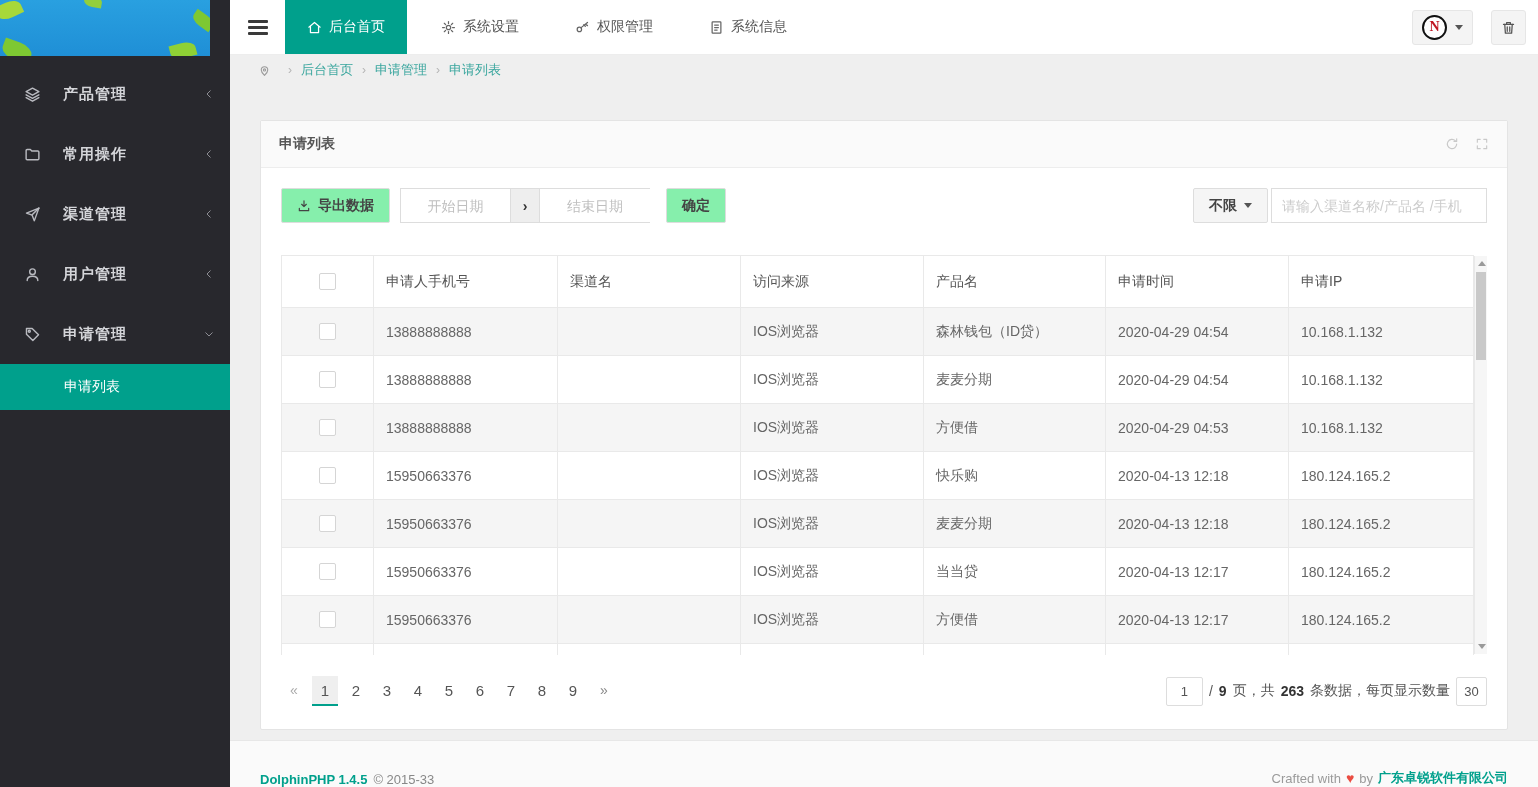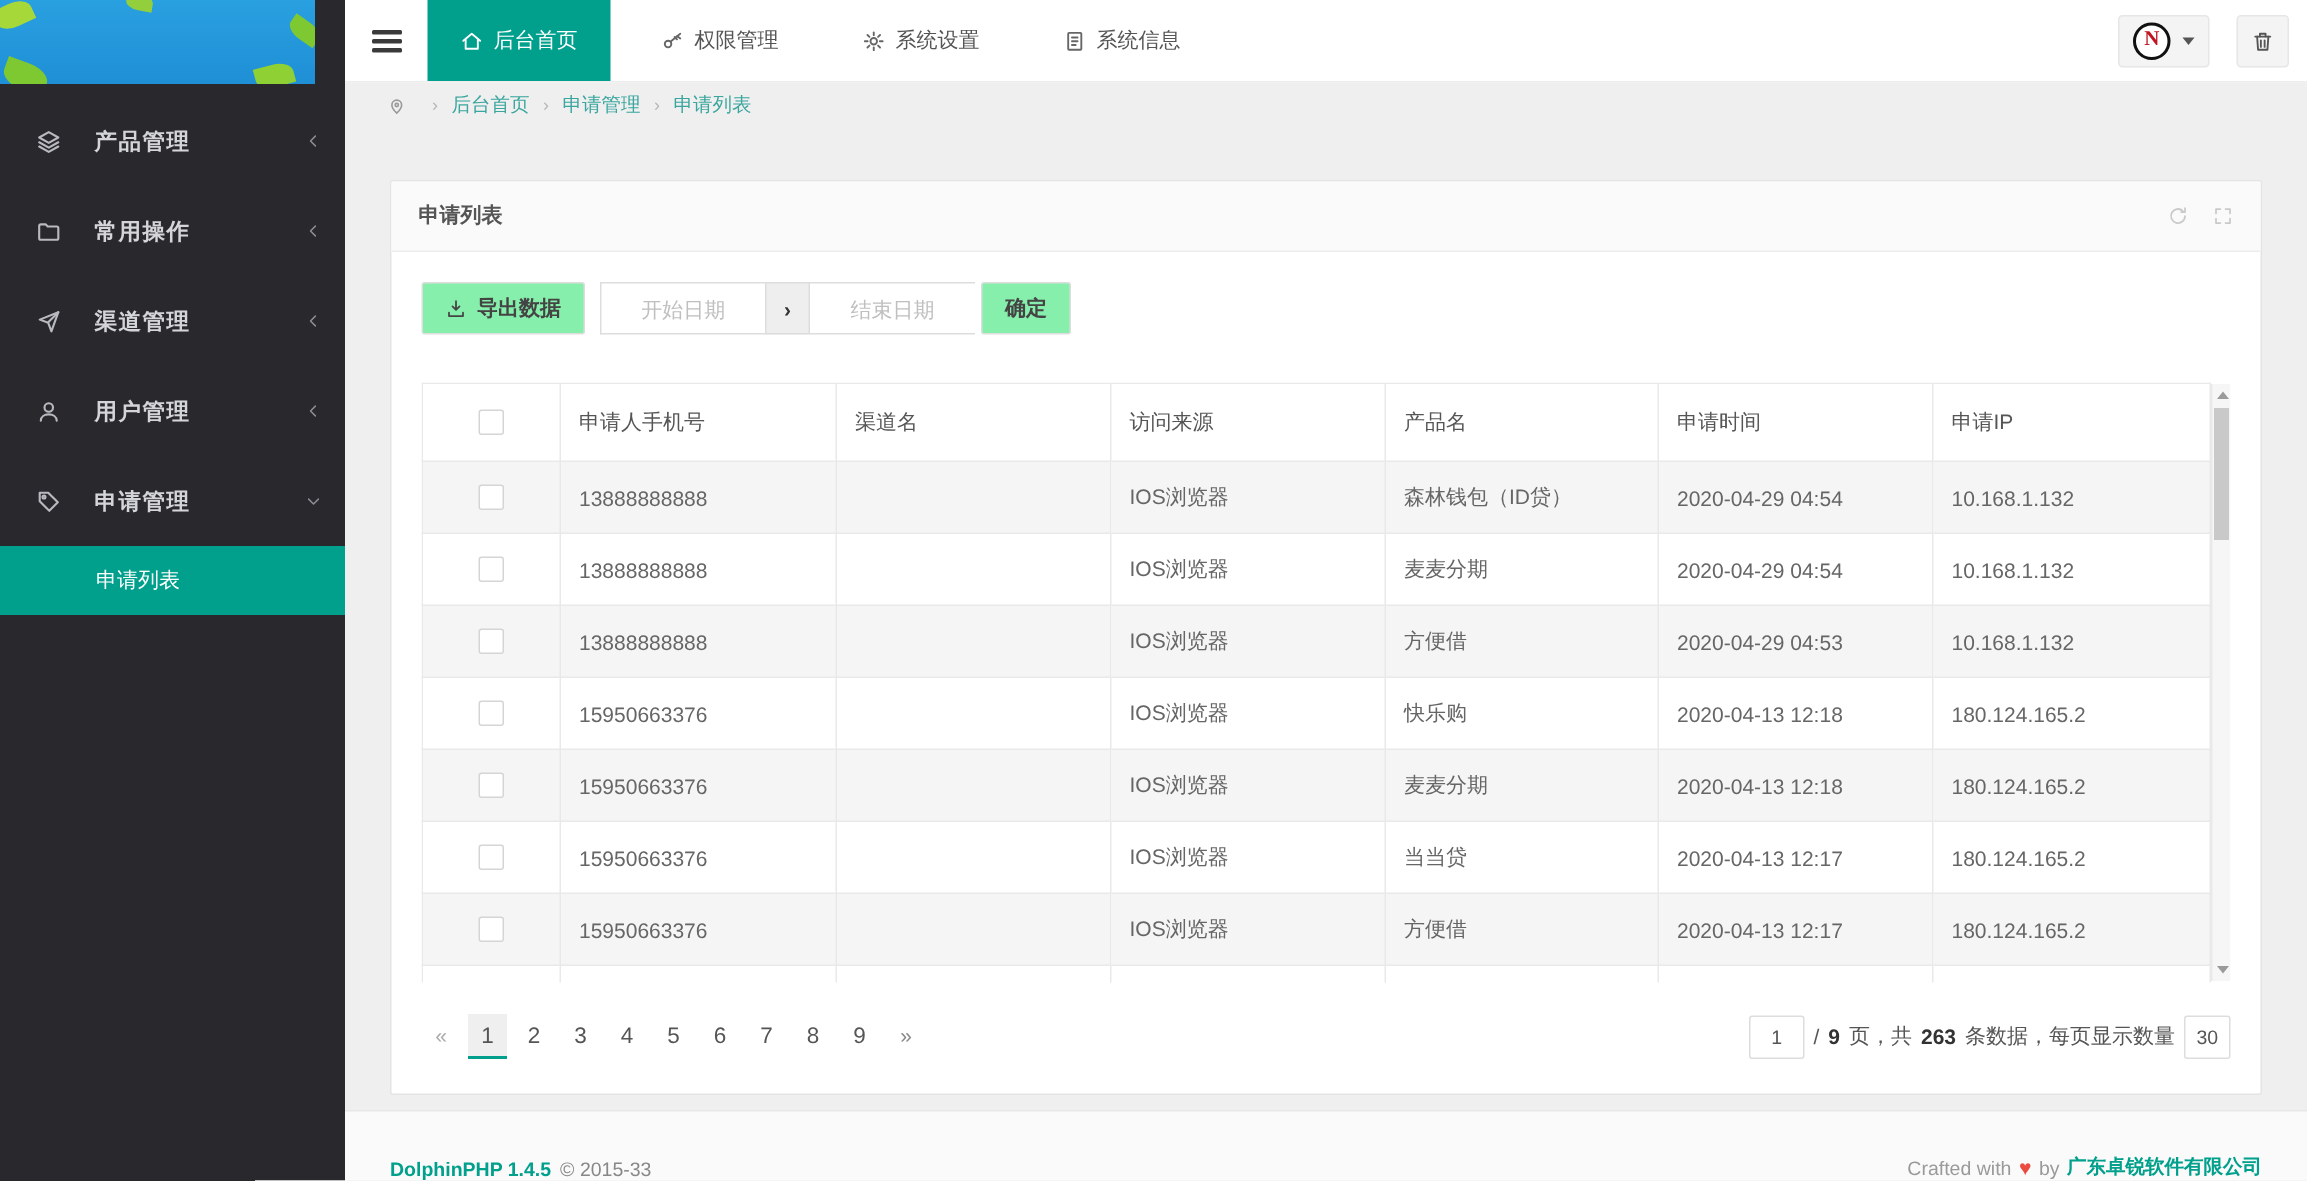--- a/index.html
+++ b/index.html
@@ -78,21 +78,21 @@
     font-family:inherit; }
   .btn .icon { display:flex; margin-right:7px; color:#444; }
   .btn .icon svg { width:14px; height:14px; }
   .tb-input { height:35px; border:1px solid #ddd; background:#fff; font-size:14px; color:#555;
     padding:0 10px; outline:none; font-family:inherit; }
   .tb-input::placeholder { color:#bfbfbf; }
   .date-input { width:110px; text-align:center; border-right:none; margin-left:10px; }
   .date-input.end { border-left:none; margin-left:0;text-align:center; }
   .range-sep { width:30px; height:35px; background:#eee; border:1px solid #ddd; color:#333;
     display:flex; align-items:center; justify-content:center; font-weight:700; font-size:14px; cursor:pointer; }
-  .confirm-btn { margin-left:4px; font-weight:700; }
+  .confirm-btn { margin-left:16px; font-weight:700; }
   .toolbar-right { margin-left:auto; display:flex; }
   .filter-btn { background:#f5f5f5; font-weight:700; gap:7px; }
   .search-input { width:216px; margin-left:3px; }
   .search-input::placeholder { color:#ccc; }
 
   
   .table-wrap { position:relative; height:400px; overflow:hidden;margin-top:32px; }
   table { border-collapse:collapse; width:calc(100% - 13px); table-layout:fixed; }
   th, td { border:1px solid #e9e9e9; font-size:14px; font-weight:400; text-align:left;
     padding:0 12px; color:#666; overflow:hidden; white-space:nowrap; }
@@ -236,34 +236,34 @@
           <svg viewBox="0 0 24 24">
             <path d="M3 11.5L12 4l9 7.5"></path>
             <path d="M5.5 10v10h13V10"></path>
           </svg>
         </span>
         <span>后台首页</span>
       </div>
       <div class="tab">
         <span class="icon">
           <svg viewBox="0 0 24 24">
+            <circle cx="12" cy="12" r="3.5"></circle>
+            <path d="M12 2.5v3M12 18.5v3M2.5 12h3M18.5 12h3M5.3 5.3l2.1 2.1M16.6 16.6l2.1 2.1M18.7 5.3l-2.1 2.1M7.4 16.6l-2.1 2.1"></path>
+          </svg>
+        </span>
+        <span>系统设置</span>
+      </div>
+      <div class="tab">
+        <span class="icon">
+          <svg viewBox="0 0 24 24">
             <circle cx="7" cy="15" r="3.5"></circle>
             <path d="M9.8 12.2L20 4m-3.5 2.5L20 9m-6-1.5L16.5 10"></path>
           </svg>
         </span>
         <span>权限管理</span>
-      </div>
-      <div class="tab">
-        <span class="icon">
-          <svg viewBox="0 0 24 24">
-            <circle cx="12" cy="12" r="3.5"></circle>
-            <path d="M12 2.5v3M12 18.5v3M2.5 12h3M18.5 12h3M5.3 5.3l2.1 2.1M16.6 16.6l2.1 2.1M18.7 5.3l-2.1 2.1M7.4 16.6l-2.1 2.1"></path>
-          </svg>
-        </span>
-        <span>系统设置</span>
       </div>
       <div class="tab">
         <span class="icon">
           <svg viewBox="0 0 24 24">
             <rect x="5" y="3" width="14" height="18" rx="1"></rect>
             <path d="M9 8h6M9 12h6M9 16h4"></path>
           </svg>
         </span>
         <span>系统信息</span>
       </div>
@@ -331,20 +331,27 @@
                 <path d="M4 16v4h16v-4"></path>
               </svg>
           </span>
           <span>导出数据</span>
         </button>
         <input class="tb-input date-input" placeholder="开始日期" style="">
         <div class="range-sep">›</div>
         <input class="tb-input date-input end" placeholder="结束日期" style="">
         <button class="btn confirm-btn">确定</button>
 
+        <div class="toolbar-right">
+          <button class="btn filter-btn">
+            <span>不限</span>
+            <span class="caret"></span>
+          </button>
+          <input class="tb-input search-input" placeholder="请输入渠道名称/产品名 /手机" style="">
+        </div>
       </div>
 
       <div class="table-wrap">
         <table>
           <colgroup>
             <col style="width:92px">
               <col style="width:184px">
               <col style="width:183px">
             <col style="width:183px">
               <col style="width:182px">

